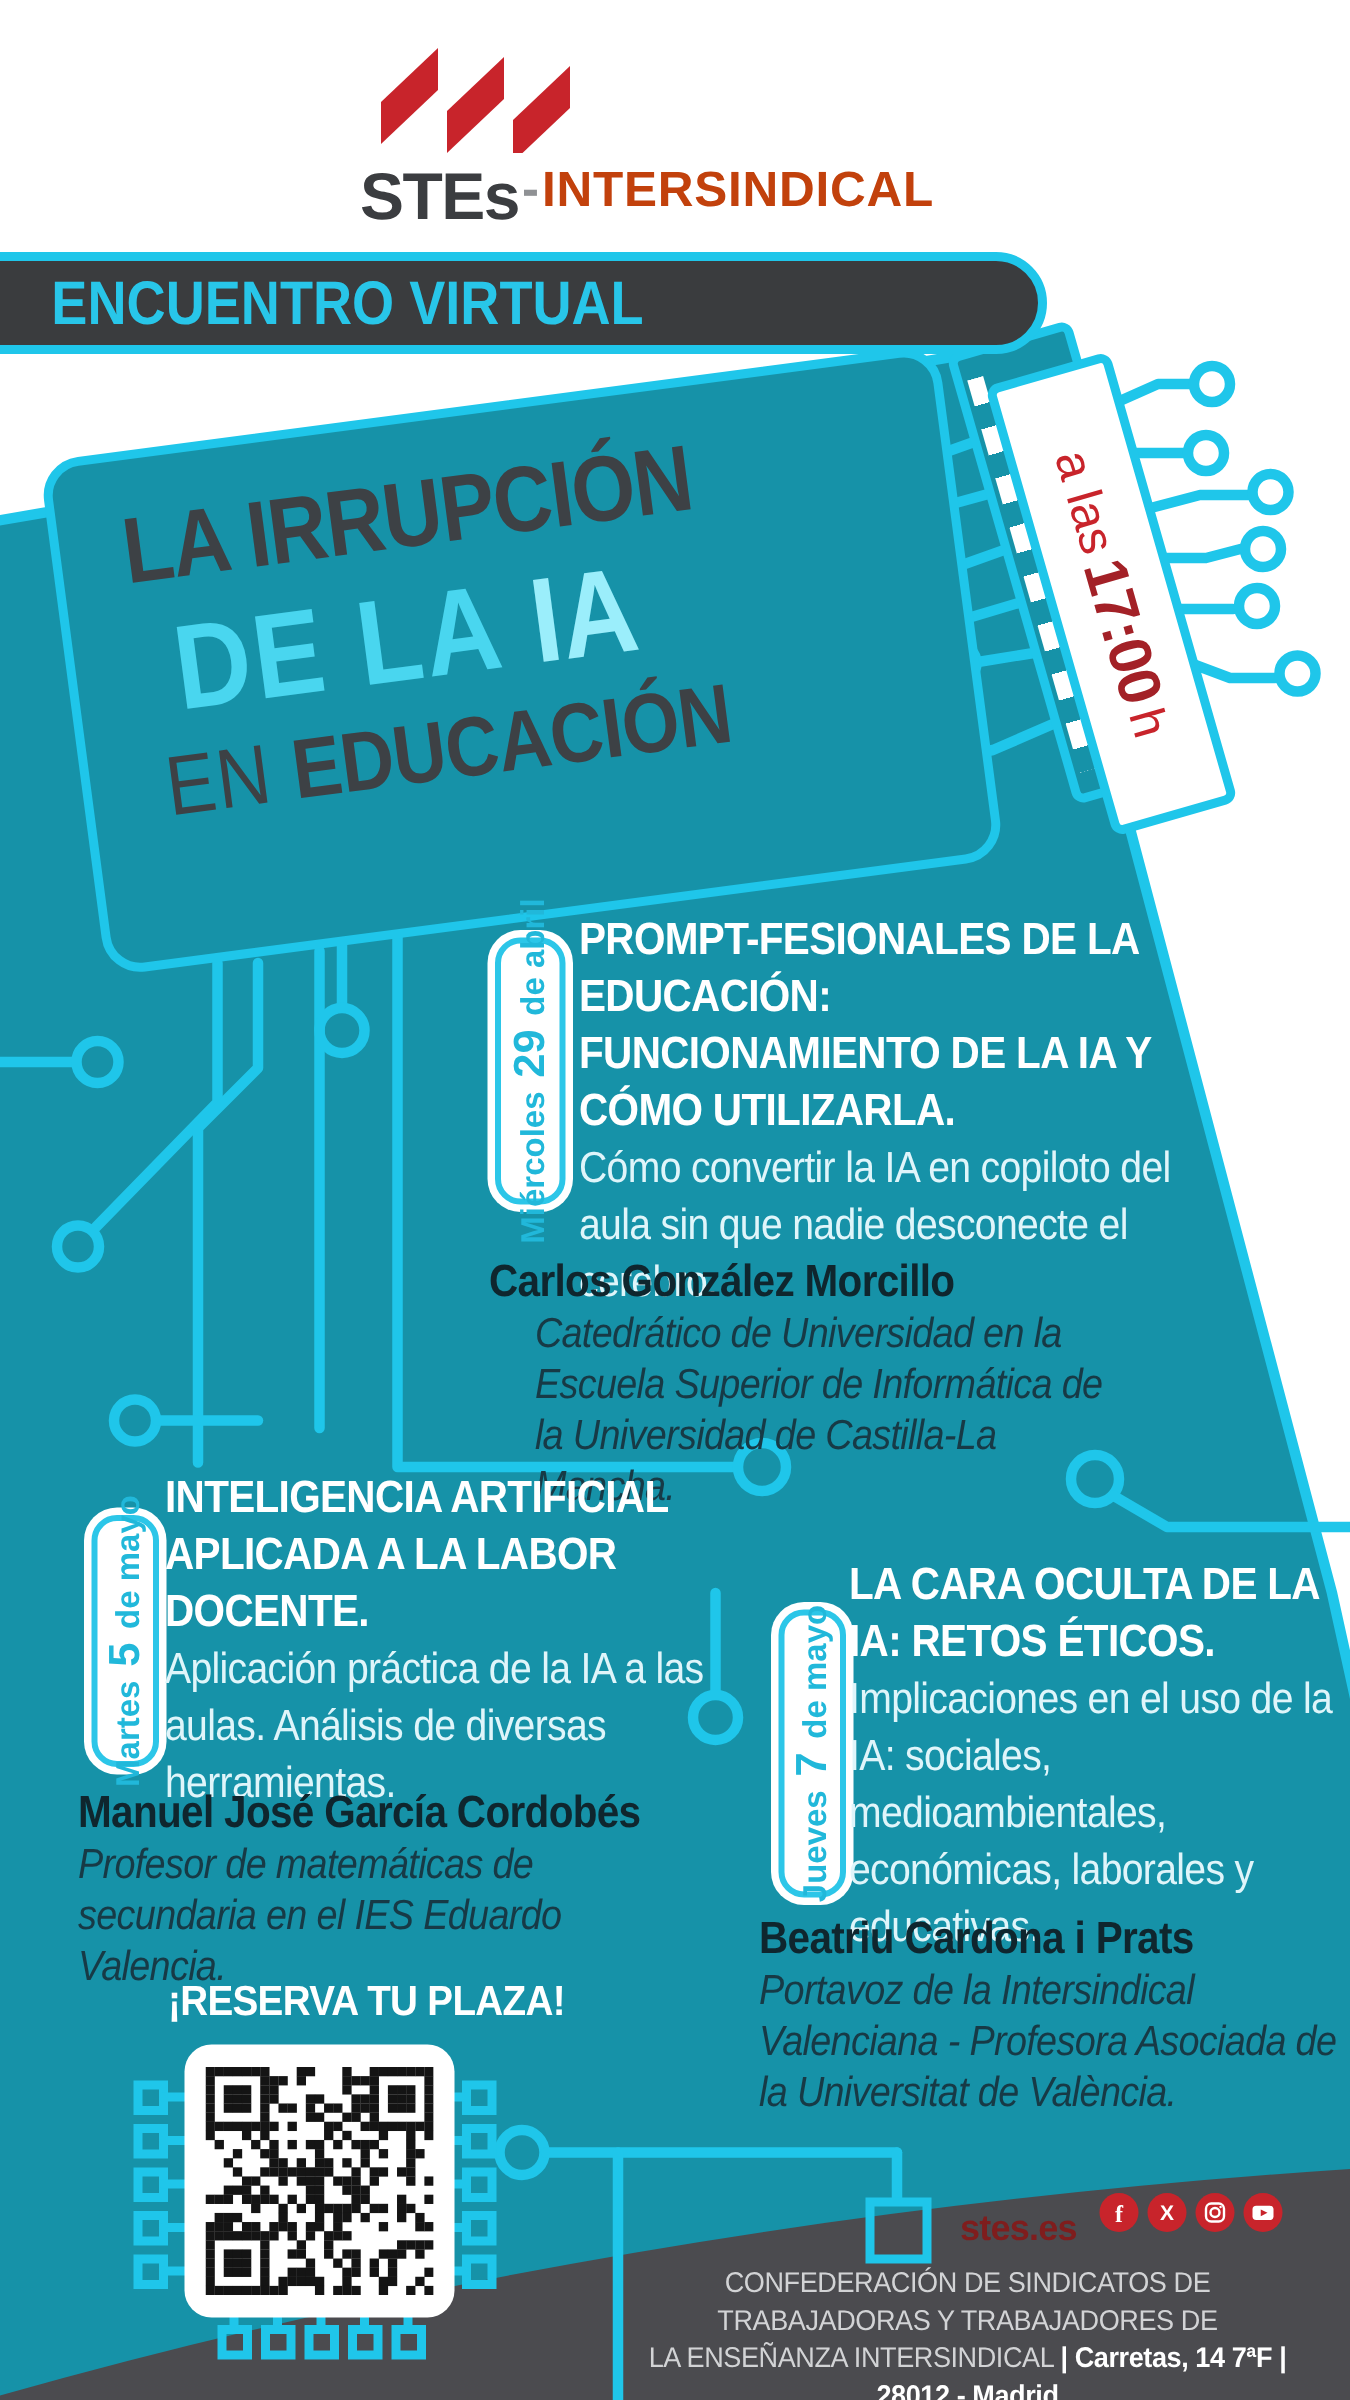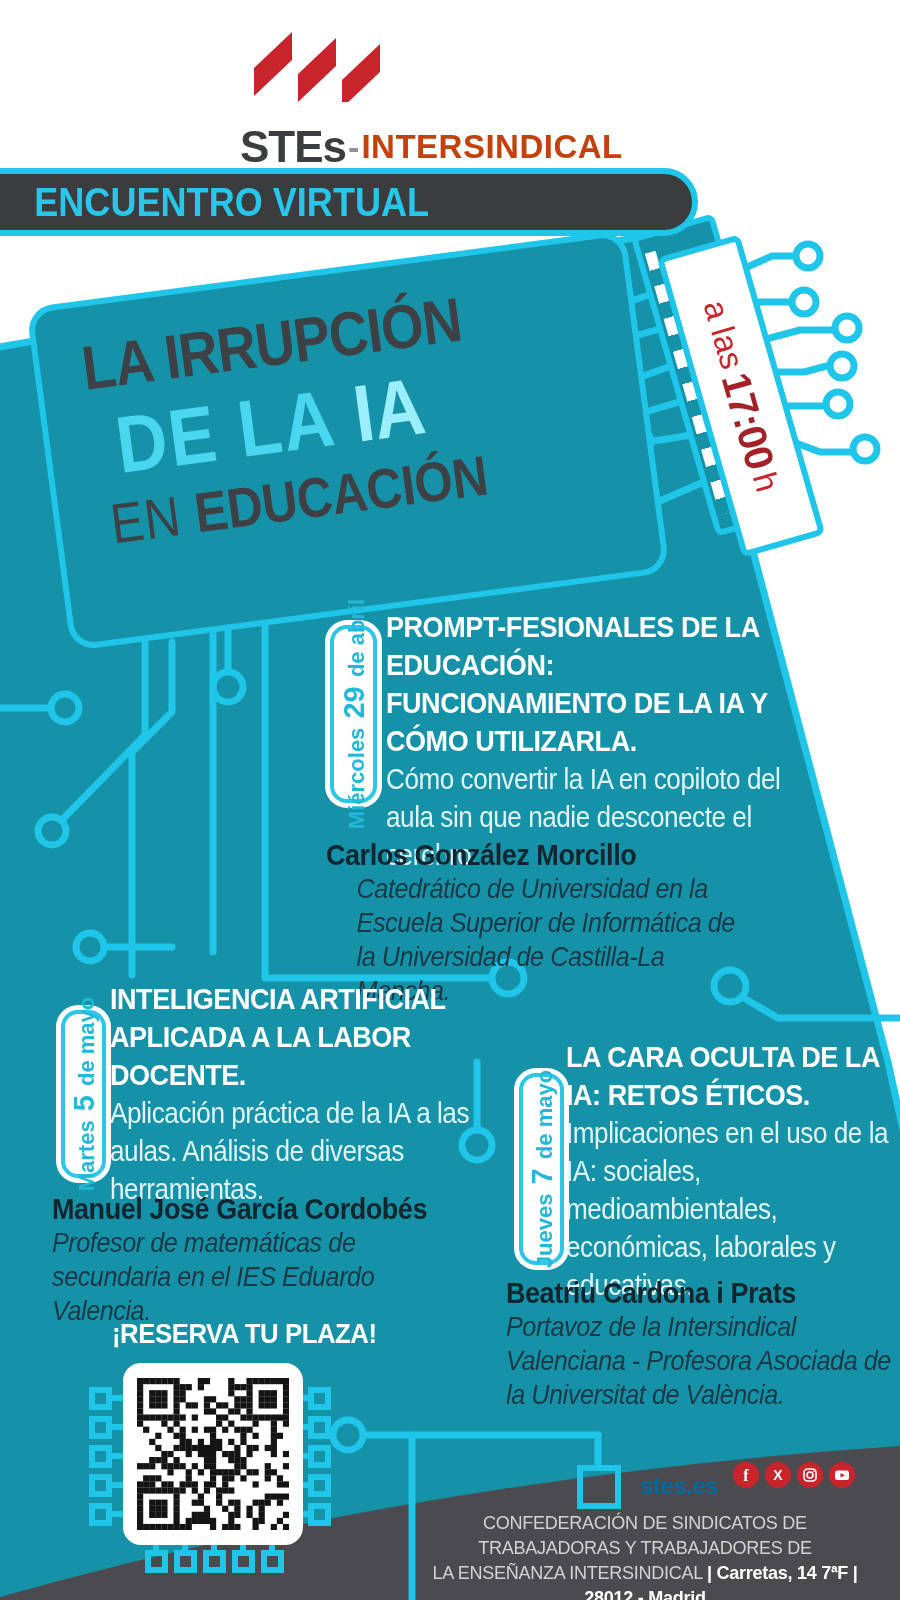--- a/index.html
+++ b/index.html
@@ -2,21 +2,21 @@
 <html><head>
 <meta charset="utf-8">
 <style>
   html,body{margin:0;padding:0;background:#ffffff;}
   .poster{position:relative;width:900px;height:1600px;overflow:hidden;background:#fff;
           font-family:"Liberation Sans", sans-serif;}
   .bg-svg{position:absolute;left:0;top:0;z-index:0;}
 
   
   .logo{position:absolute;left:240px;top:24px;z-index:3;width:420px;}
-  .logo-text{display:flex;align-items:center;margin-top:16px;}
+  .logo-text{display:flex;align-items:flex-start;margin-top:0;}
   .logo-org{font-size:44px;font-weight:800;color:#3b3d40;letter-spacing:-1px;}
   .logo-sep{font-size:34px;font-weight:800;color:#8f9194;margin:0 2px;}
   .logo-suffix{font-size:33px;font-weight:700;color:#c2410c;letter-spacing:0.5px;}
 
   
   .banner{position:absolute;left:-14px;top:168px;width:700px;height:56px;z-index:3;
           background:#3a3c3e;border:6px solid #1fc6ea;border-radius:0 34px 34px 0;
           display:flex;align-items:center;}
   .banner-label{color:#28c6e9;font-size:41px;font-weight:800;letter-spacing:0px;
           padding-left:48px;transform:scaleX(.88);transform-origin:left center;white-space:nowrap;}
@@ -64,21 +64,21 @@
           white-space:nowrap;color:#21b8da;font-size:22px;font-weight:700;}
   .pill-text .num{font-size:29px;font-weight:800;margin:0 3px;}
 
   
   .reserve{position:absolute;left:112px;top:1318px;z-index:3;color:#fff;font-size:28px;
           font-weight:800;letter-spacing:-0.5px;transform:scaleX(.92);transform-origin:left;white-space:nowrap;}
   .qr-card{position:absolute;left:123px;top:1363px;width:180px;height:182px;z-index:3;
           background:#fff;border-radius:18px;display:flex;align-items:center;justify-content:center;}
 
   
-  .site{position:absolute;left:640px;top:1472px;z-index:4;color:#0369a1;font-size:24px;
+  .site{position:absolute;left:640px;top:1472px;z-index:4;color:#7f1d1d;font-size:24px;
           font-weight:800;letter-spacing:-0.5px;}
   .socials{position:absolute;left:733px;top:1462px;z-index:4;display:flex;gap:6px;}
   .soc{width:26px;height:26px;border-radius:50%;background:#c8242b;display:flex;
           align-items:center;justify-content:center;}
   .addr{position:absolute;left:405px;top:1510px;width:480px;z-index:4;text-align:center;
           color:#d2d3d5;font-size:19px;line-height:25px;font-weight:500;letter-spacing:-0.3px;
           transform:scaleX(.95);transform-origin:center top;}
   .addr .bold{color:#ffffff;font-weight:800;}
 </style>
 </head>

